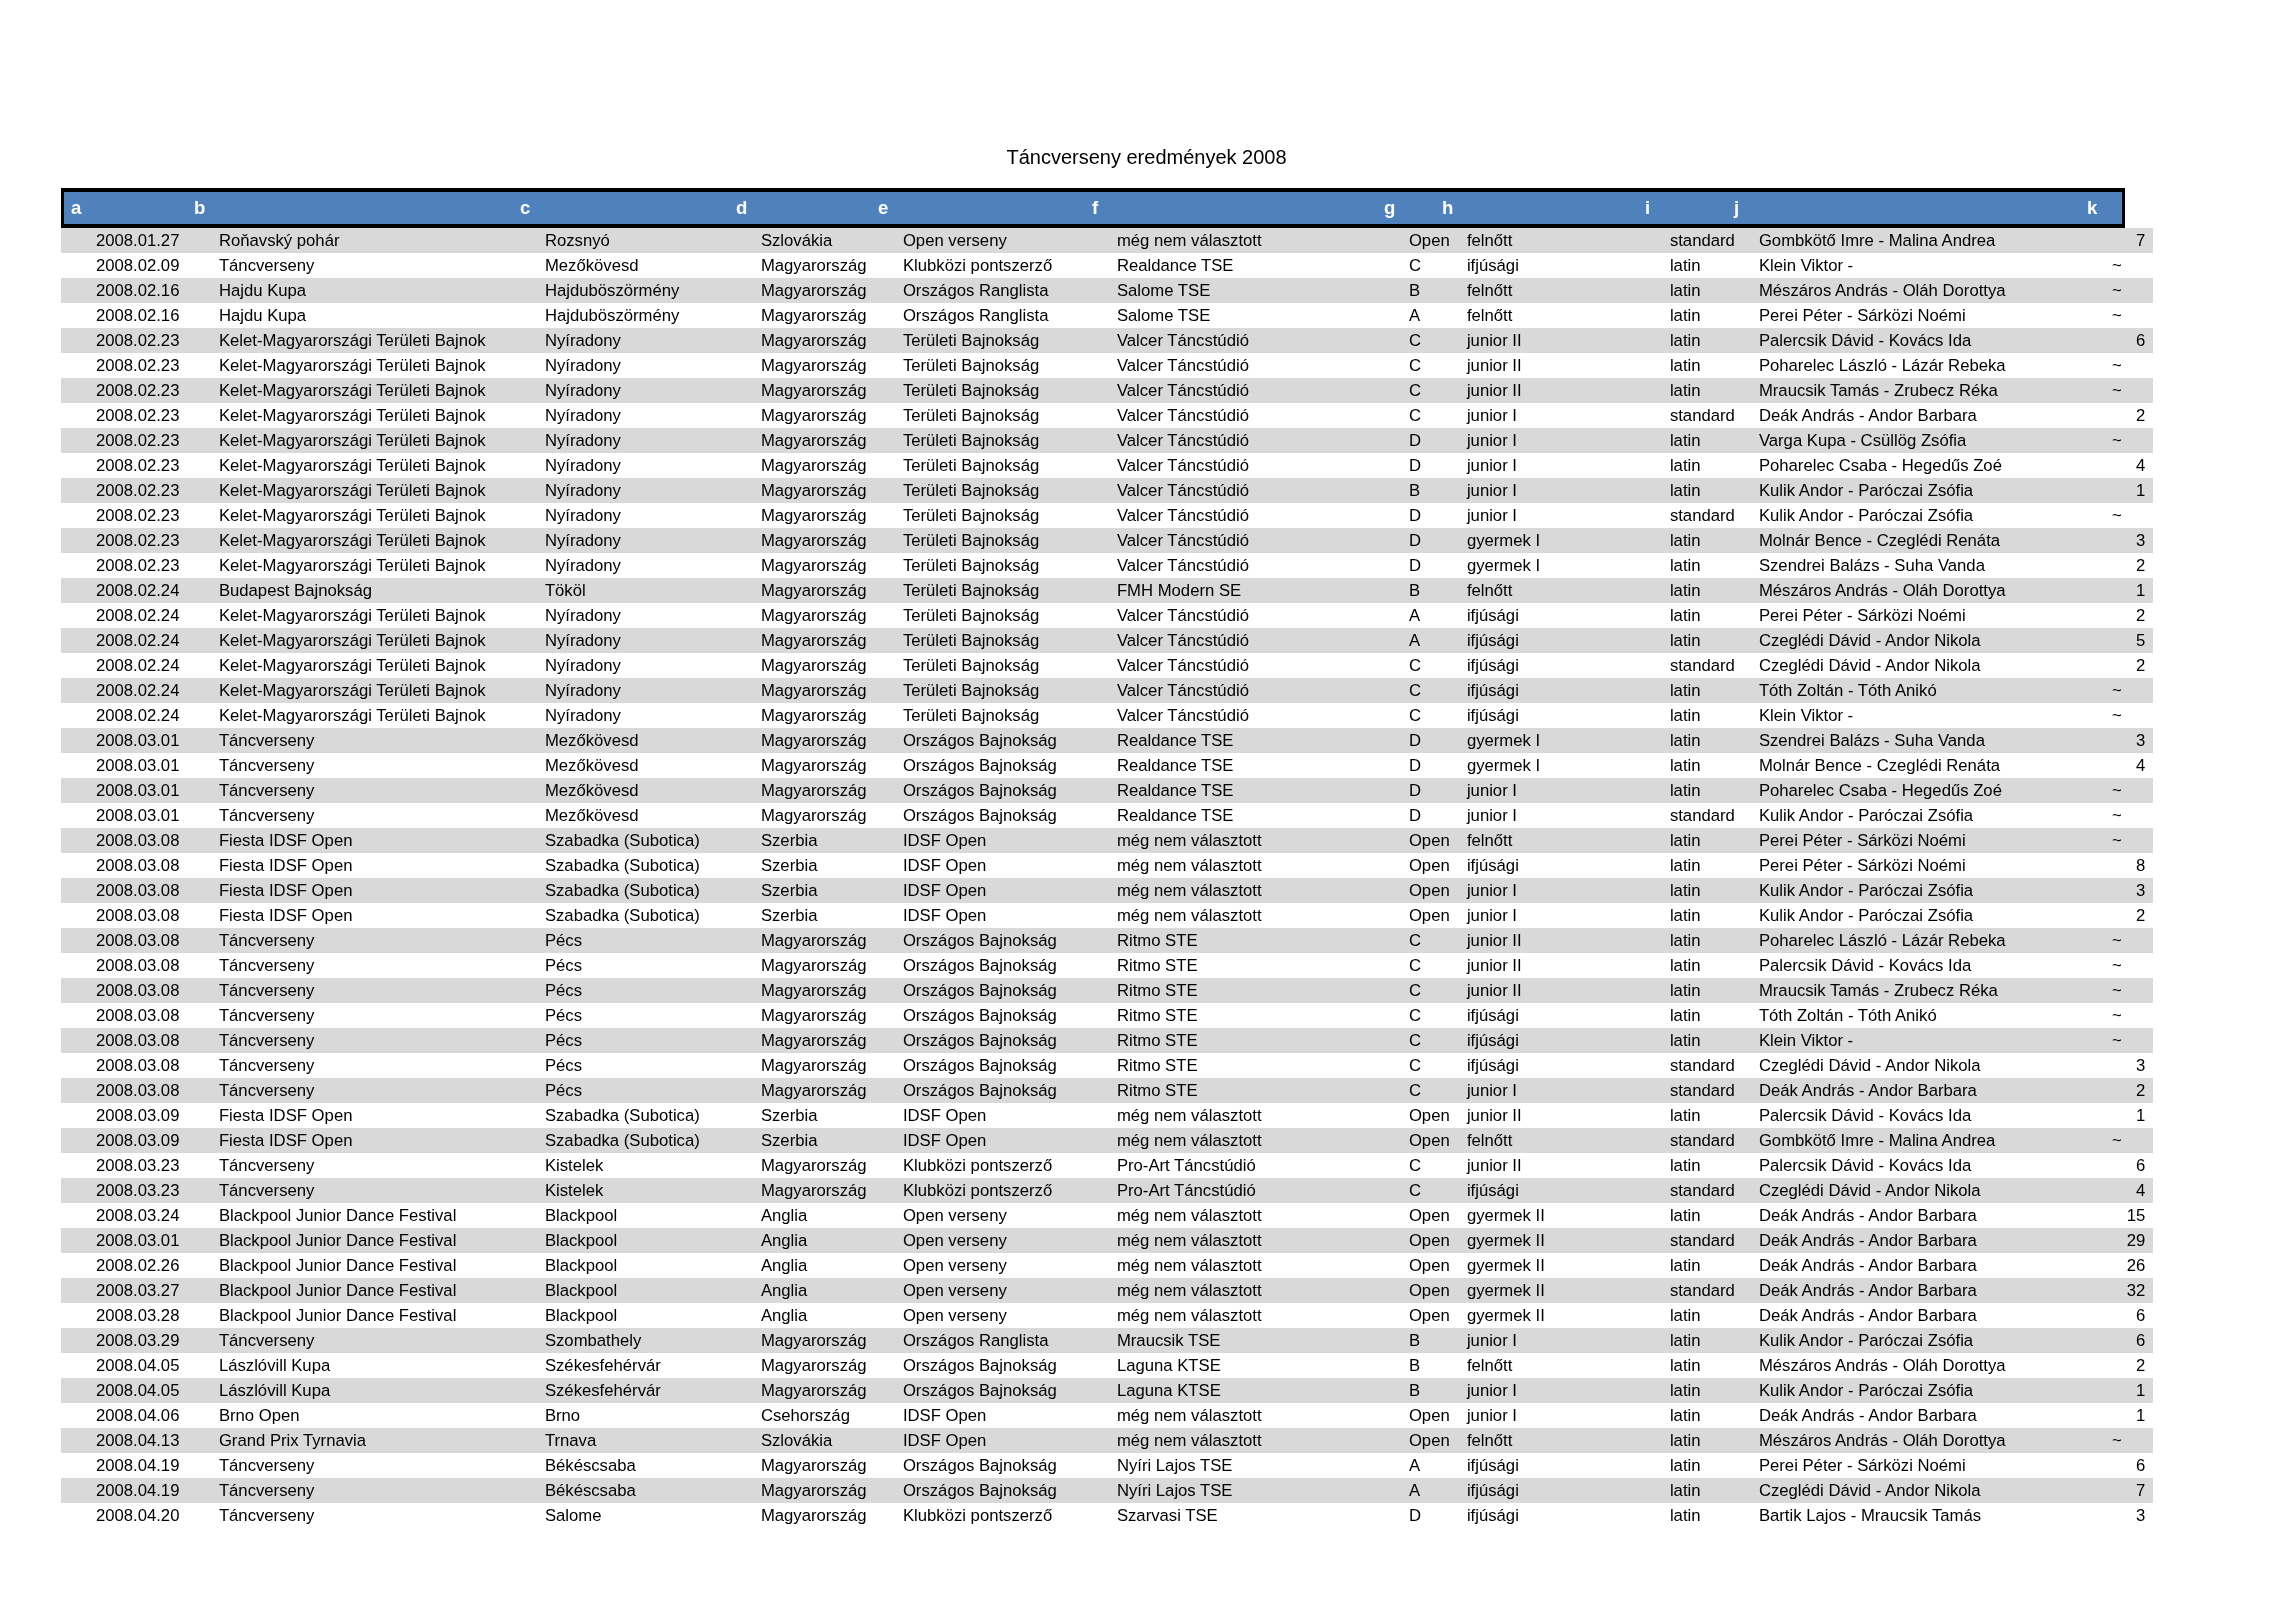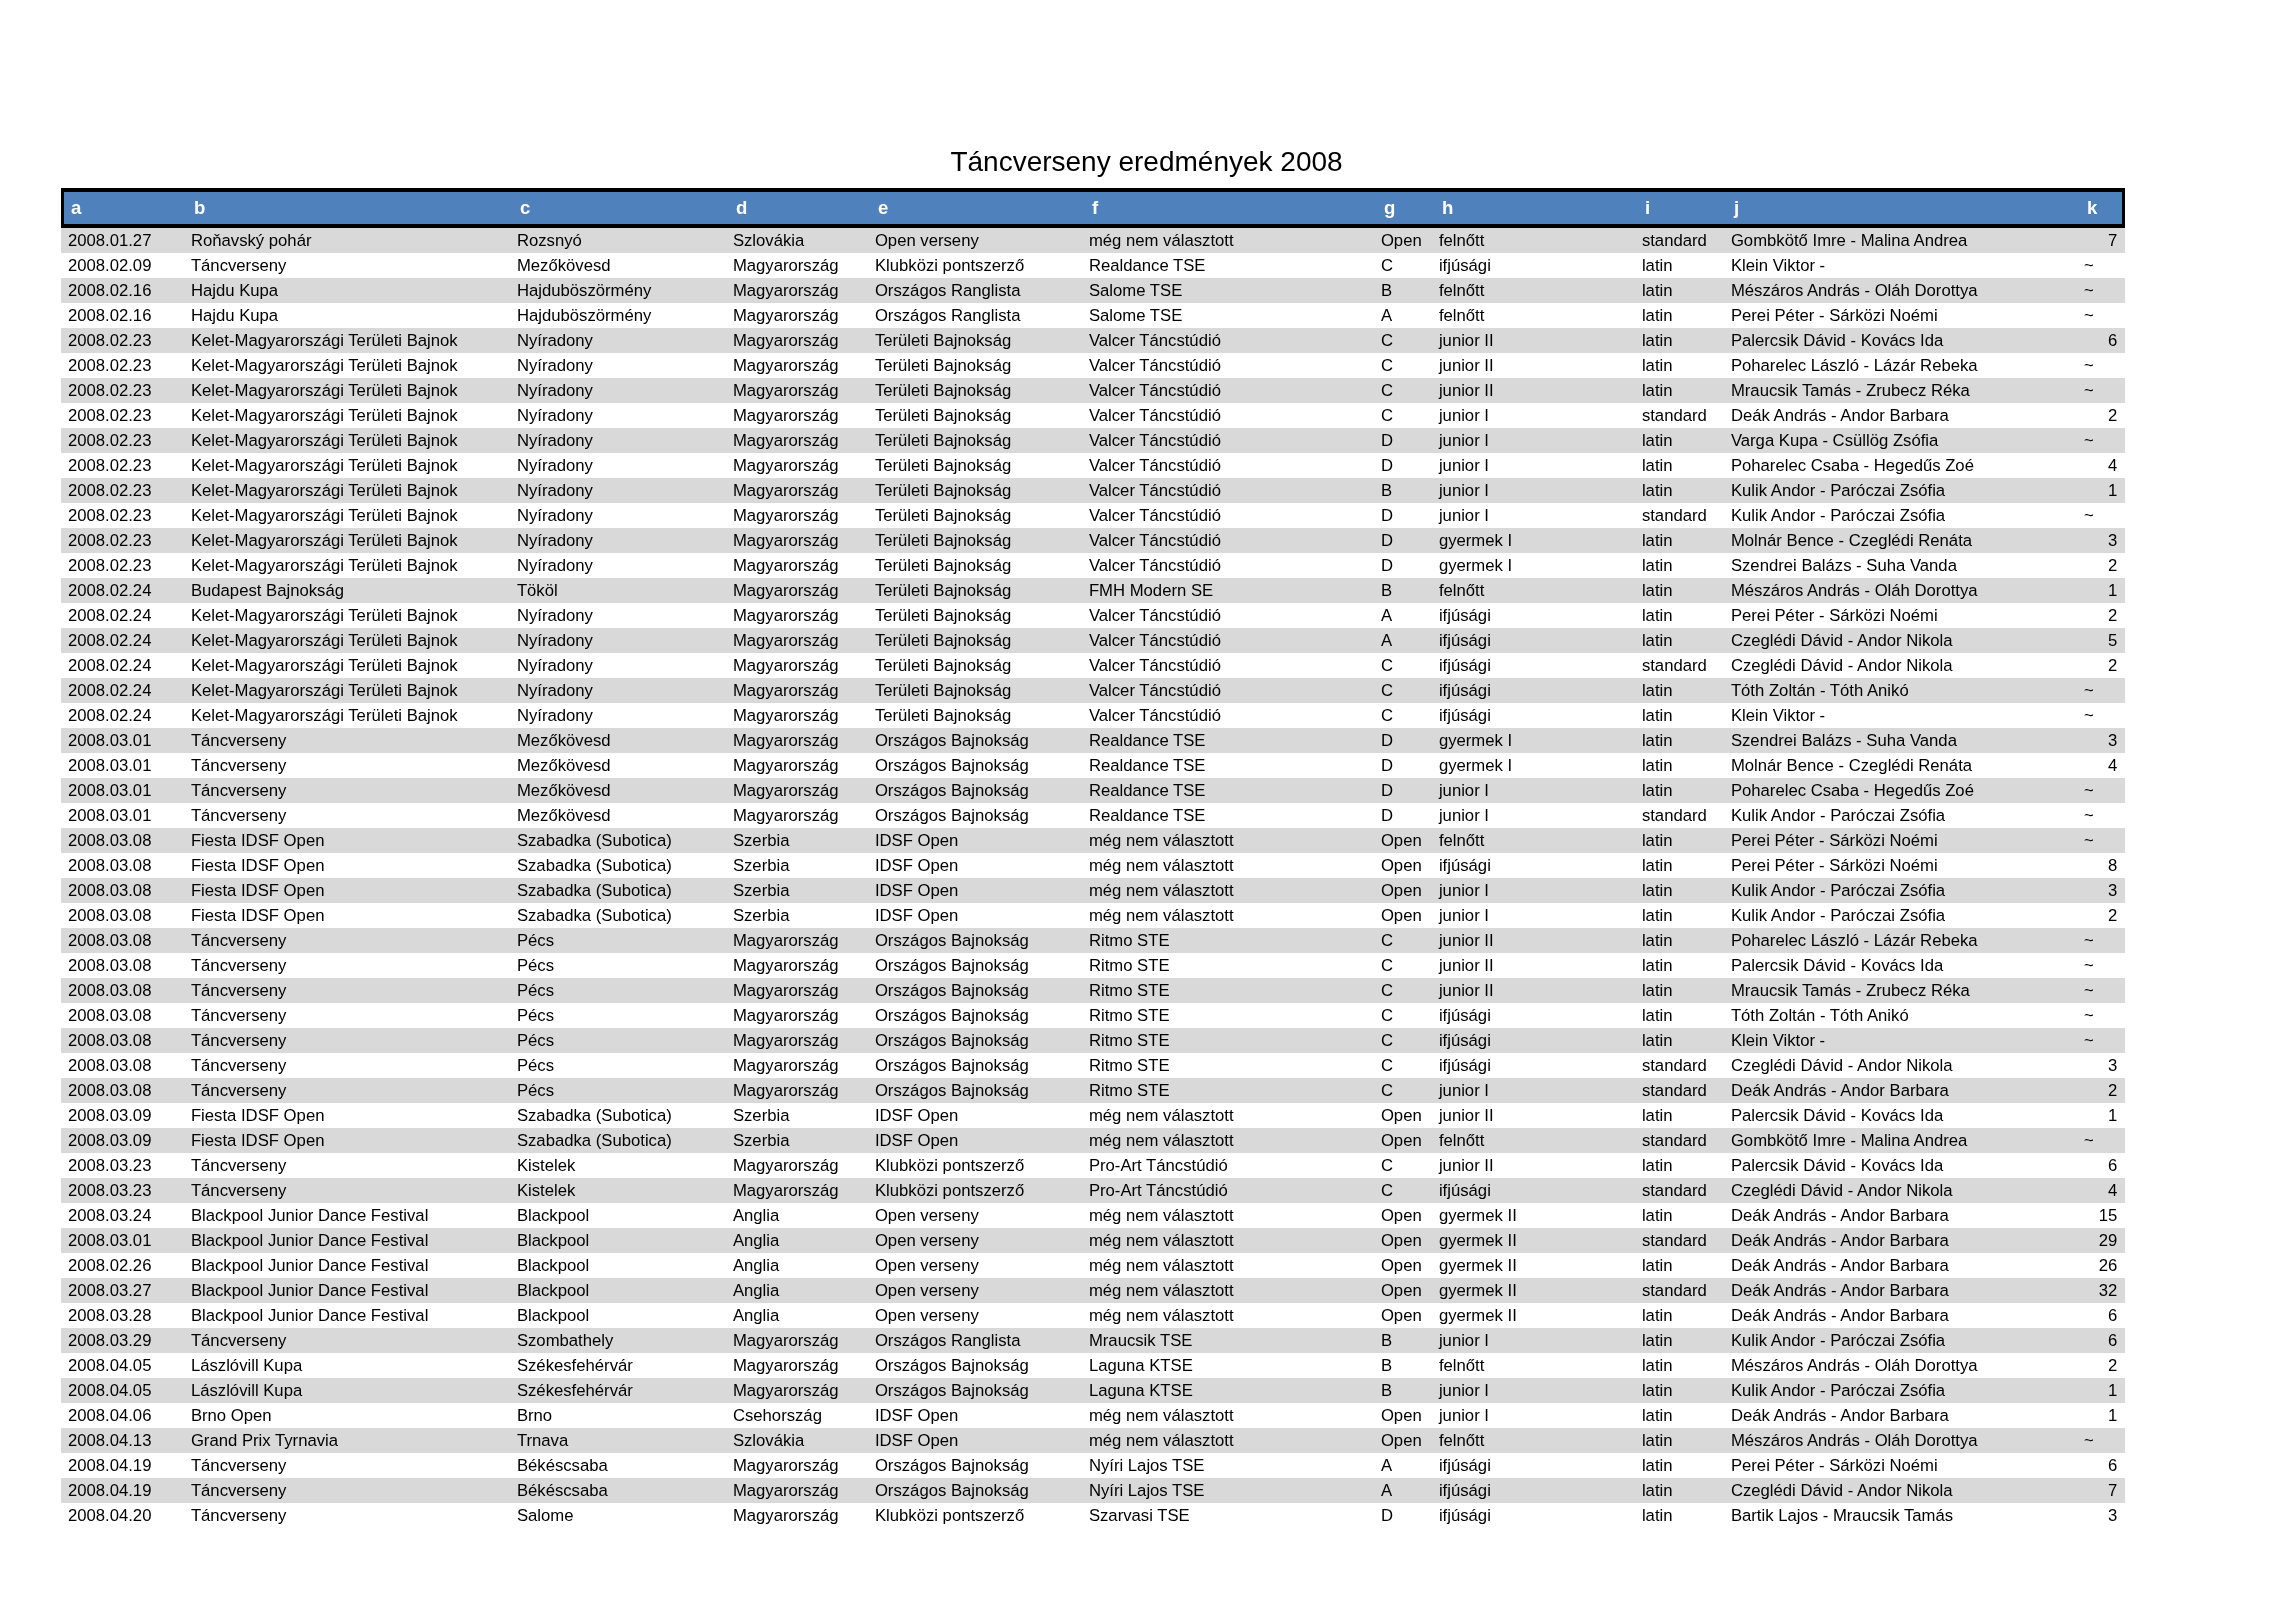--- a/index.html
+++ b/index.html
@@ -4,39 +4,39 @@
 <style>
   html,body{margin:0;padding:0;}
   body{
     width:2293px;height:1620px;position:relative;overflow:hidden;
     background:#ffffff;
     font-family:"Liberation Sans", sans-serif;
     color:#000;
   }
   .title{
     position:absolute;top:146px;left:0;width:2293px;
-    text-align:center;font-size:28px;font-weight:400;
+    text-align:center;font-size:20px;font-weight:400;
   }
   .sheet{
     position:absolute;left:61px;top:188px;width:2064px;
   }
   .header-row{
     display:flex;align-items:center;overflow:hidden;
     box-sizing:border-box;height:40px;width:2064px;
     background:#4f81bd;
     border:3.9px solid #000;border-top-width:4.9px;border-bottom-width:4.9px;
   }
   .hcell{
     flex:none;box-sizing:border-box;
     padding-left:6.9px;
     font-size:18.6px;font-weight:700;color:#fff;
     white-space:nowrap;overflow:hidden;
   }
   .row{
-    display:flex;height:25px;width:2064px;overflow:hidden;
+    display:flex;height:25px;width:2064px;overflow:hidden;padding-left:28px;
   }
   .row:nth-child(odd){background:#d9d9d9;}
   .row:nth-child(even){background:#ffffff;}
   .cell{
     flex:none;box-sizing:border-box;
     padding-left:6.9px;
     font-size:16.7px;line-height:25px;
     white-space:nowrap;overflow:hidden;
   }
   .col-a{width:123px;}

